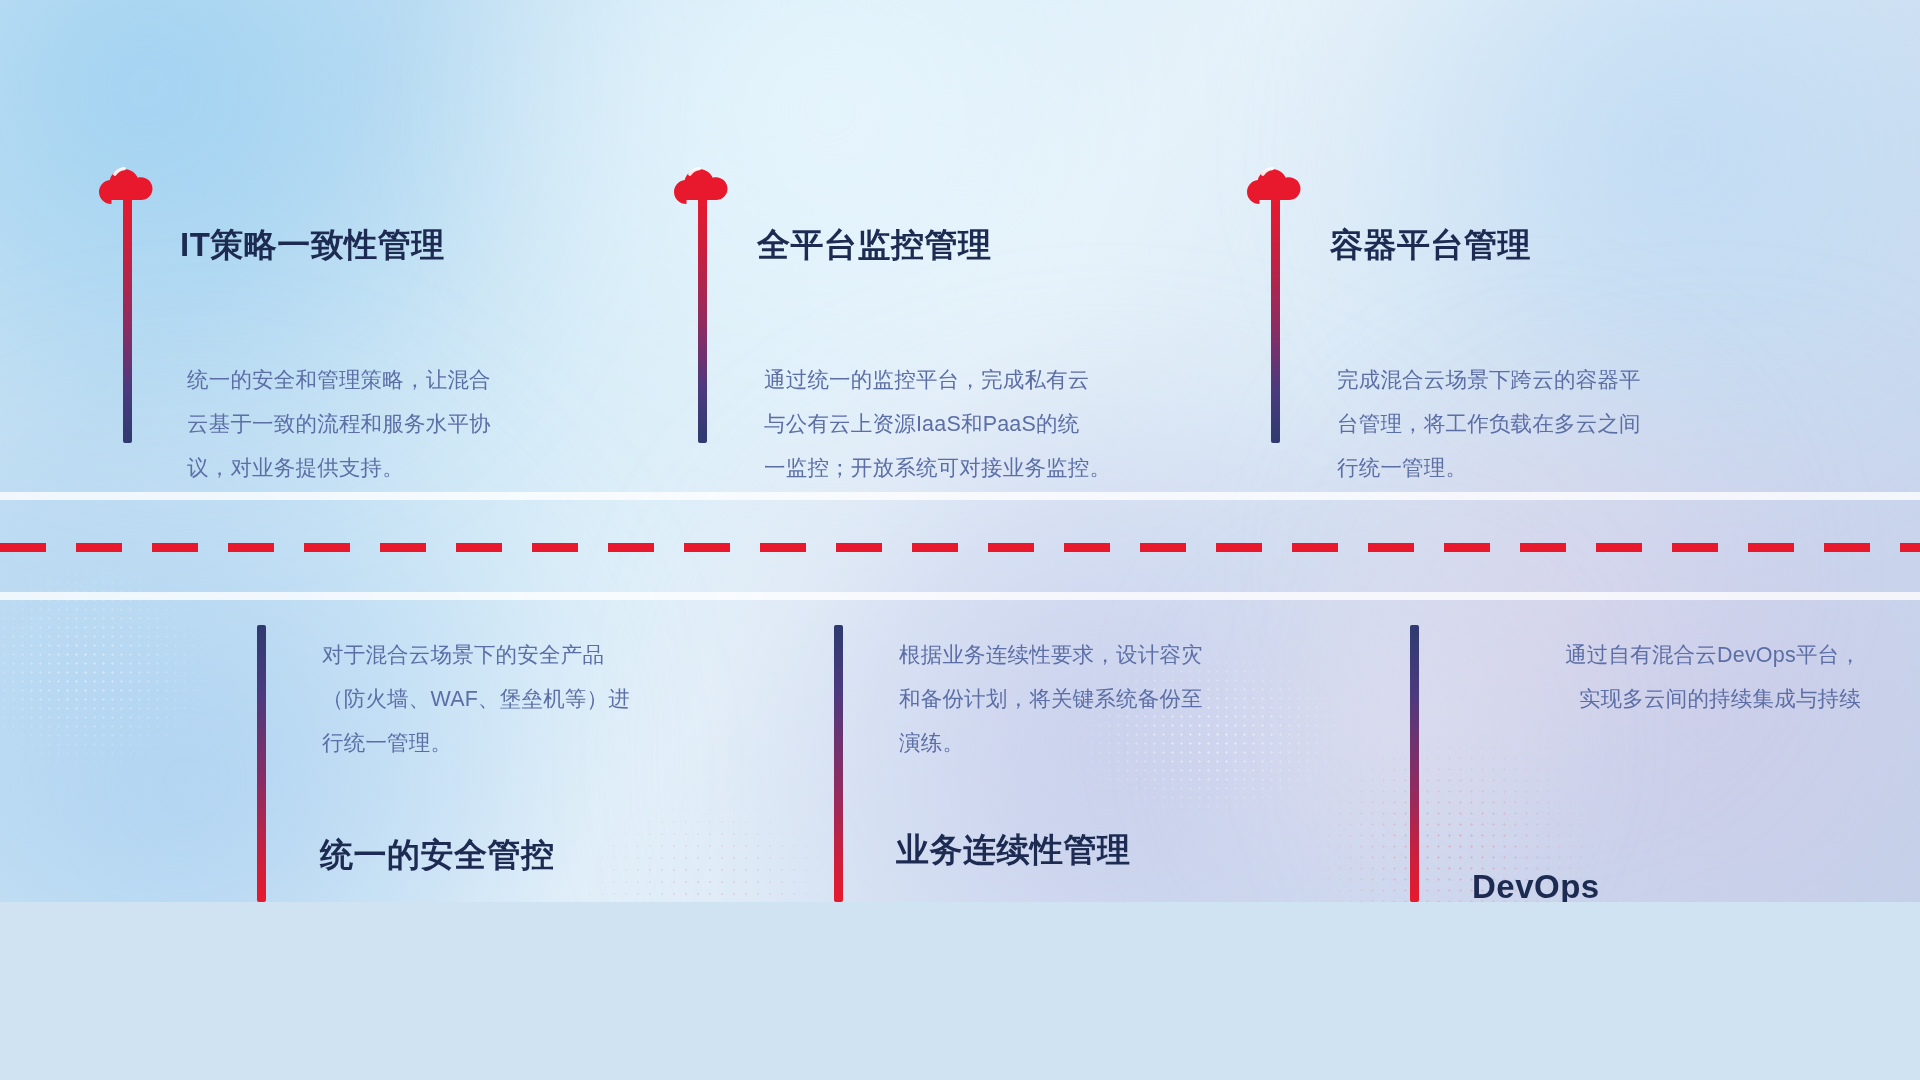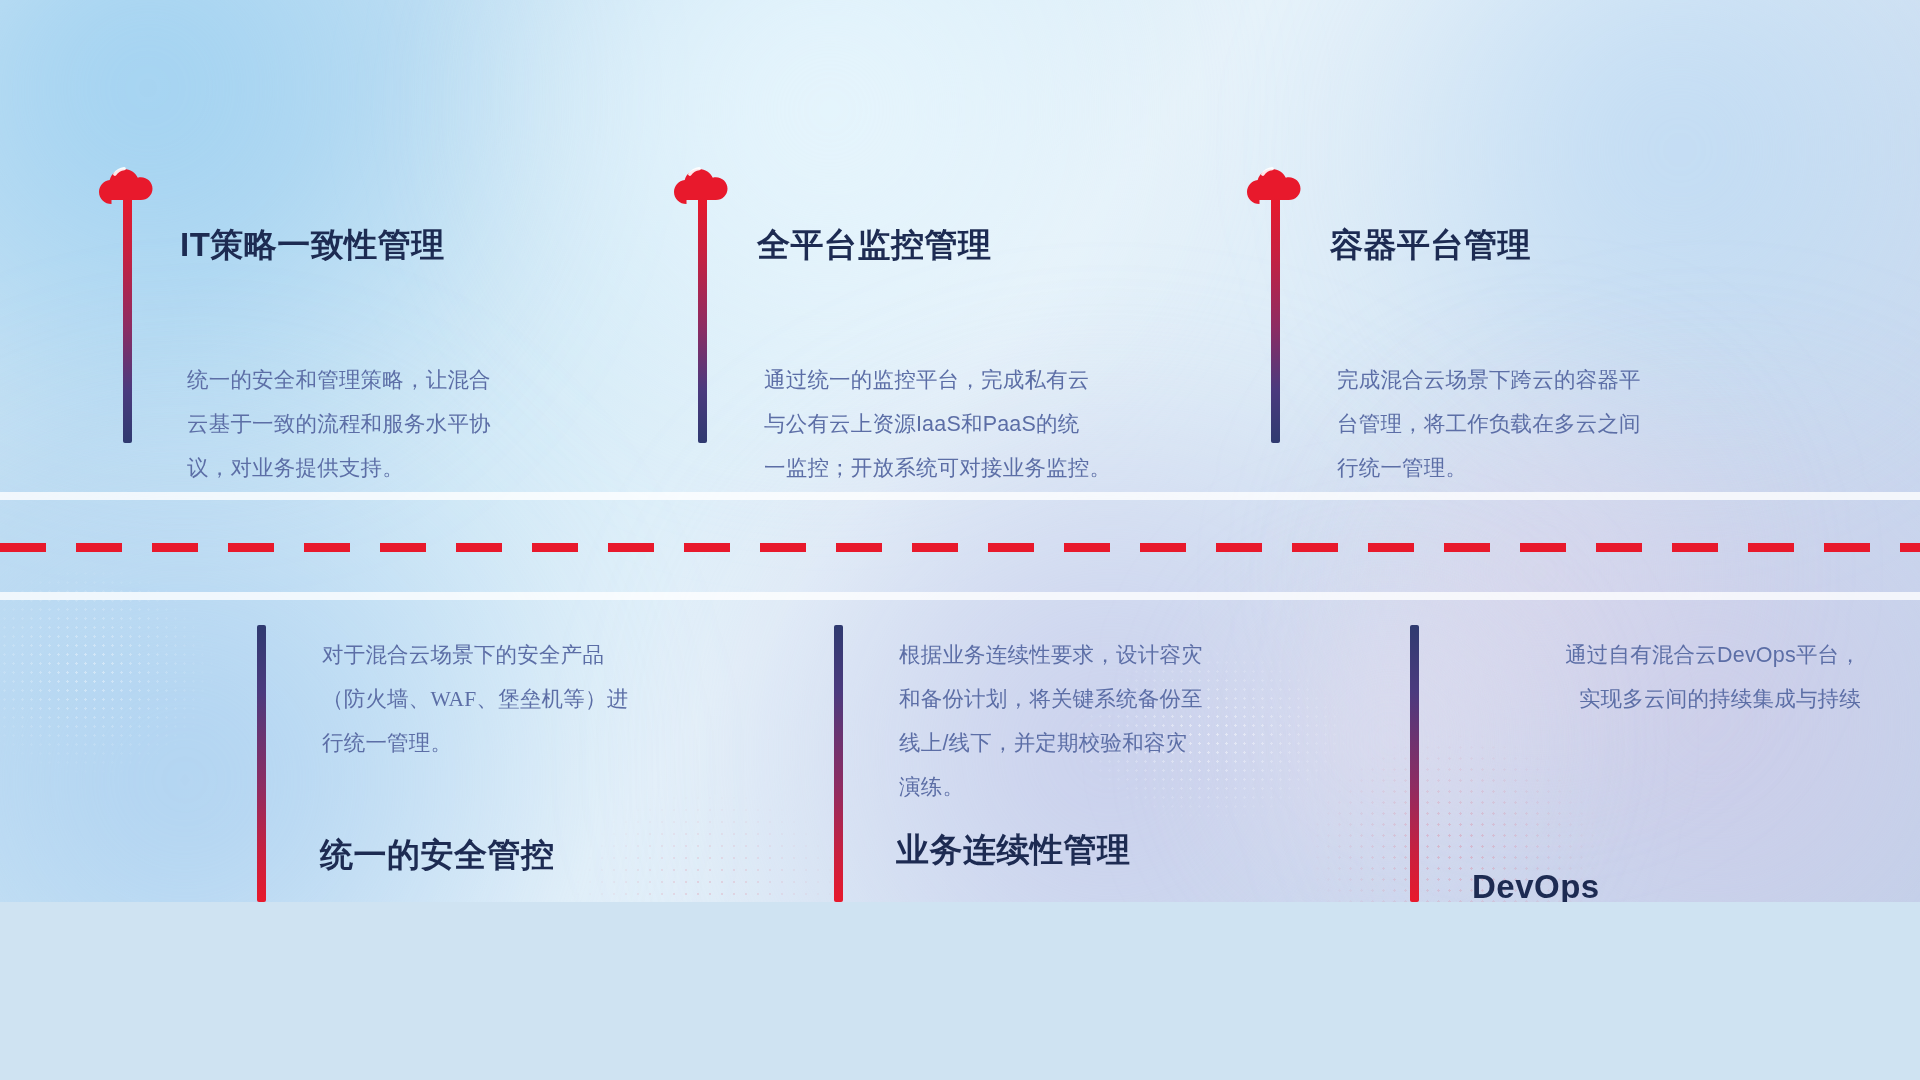--- a/index.html
+++ b/index.html
@@ -146,40 +146,39 @@
     <div class="title" style="left:1330px;top:223px;">容器平台管理</div>
     <div class="body" style="left:1330px;top:355px;">
       <p>完成混合云场景下跨云的容器平</p>
       <p>台管理，将工作负载在多云之间</p>
       <p>行统一管理。</p>
     </div>
   </div>
 
   <div class="item">
     <div class="stem stem-bottom" style="left:257px;top:625px;height:277px;"></div>
-    <div class="body" style="left:315px;top:630px;width:400px;font-family:Liberation Serif, serif;">
+    <div class="body" style="left:315px;top:630px;width:400px;">
       <p>对于混合云场景下的安全产品</p>
       <p>（防火墙、WAF、堡垒机等）进</p>
       <p>行统一管理。</p>
     </div>
     <div class="title" style="left:320px;top:833px;">统一的安全管控</div>
     <div class="cloud" style="left:231px;top:898px;">
       <svg viewBox="0 0 62 44" xmlns="http://www.w3.org/2000/svg">
         <path d="M14.5 43c-6.9 0-12.5-5.4-12.5-12.1 0-6.1 4.6-11.2 10.7-12 1.6-6.3 7.4-11 14.4-11 6.1 0 11.4 3.6 13.7 8.8 1-.3 2-.4 3.1-.4 6.4 0 11.6 5.1 11.6 11.4S50.3 39 43.9 39H14.5z" fill="#e8192c" transform="translate(0,1)"></path>
         <path d="M17.8 14.2c2.2-3.1 5.6-5.2 9.4-5.6" stroke="#ffffff" stroke-width="3.4" stroke-linecap="round" fill="none" opacity=".9"></path>
       </svg>
     </div>
   </div>
 
   <div class="item">
     <div class="stem stem-bottom" style="left:834px;top:625px;height:277px;"></div>
     <div class="body" style="left:892px;top:630px;width:400px;">
       <p>根据业务连续性要求，设计容灾</p>
       <p>和备份计划，将关键系统备份至</p>
-      <p>线上/线下，并定期校验和容灾</p>
       <p>演练。</p>
     </div>
     <div class="title" style="left:896px;top:828px;">业务连续性管理</div>
     <div class="cloud" style="left:808px;top:898px;">
       <svg viewBox="0 0 62 44" xmlns="http://www.w3.org/2000/svg">
         <path d="M14.5 43c-6.9 0-12.5-5.4-12.5-12.1 0-6.1 4.6-11.2 10.7-12 1.6-6.3 7.4-11 14.4-11 6.1 0 11.4 3.6 13.7 8.8 1-.3 2-.4 3.1-.4 6.4 0 11.6 5.1 11.6 11.4S50.3 39 43.9 39H14.5z" fill="#e8192c" transform="translate(0,1)"></path>
         <path d="M17.8 14.2c2.2-3.1 5.6-5.2 9.4-5.6" stroke="#ffffff" stroke-width="3.4" stroke-linecap="round" fill="none" opacity=".9"></path>
       </svg>
     </div>
   </div>

